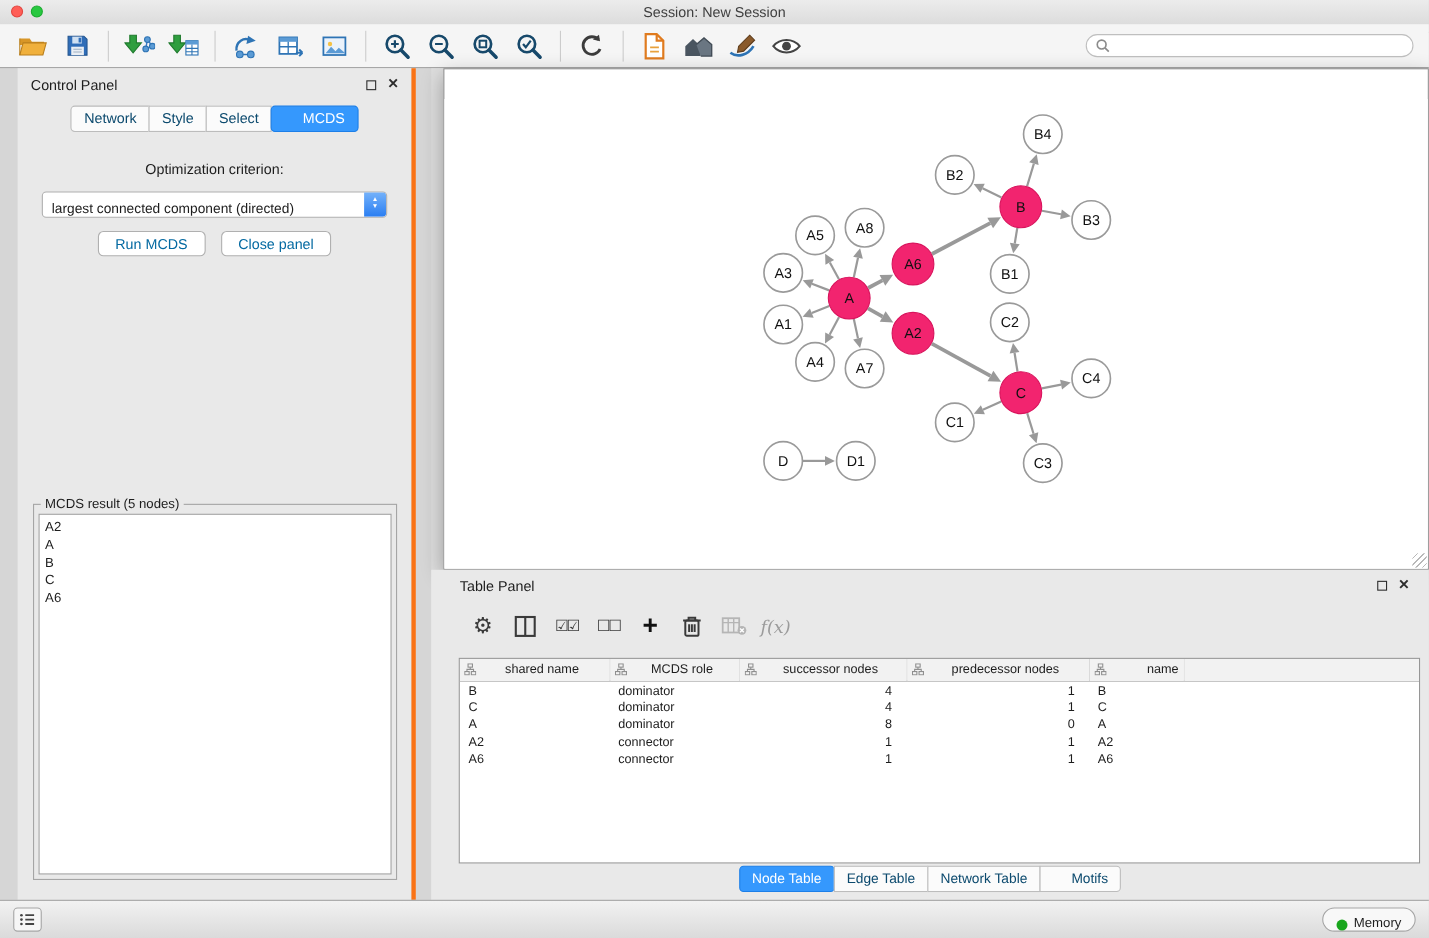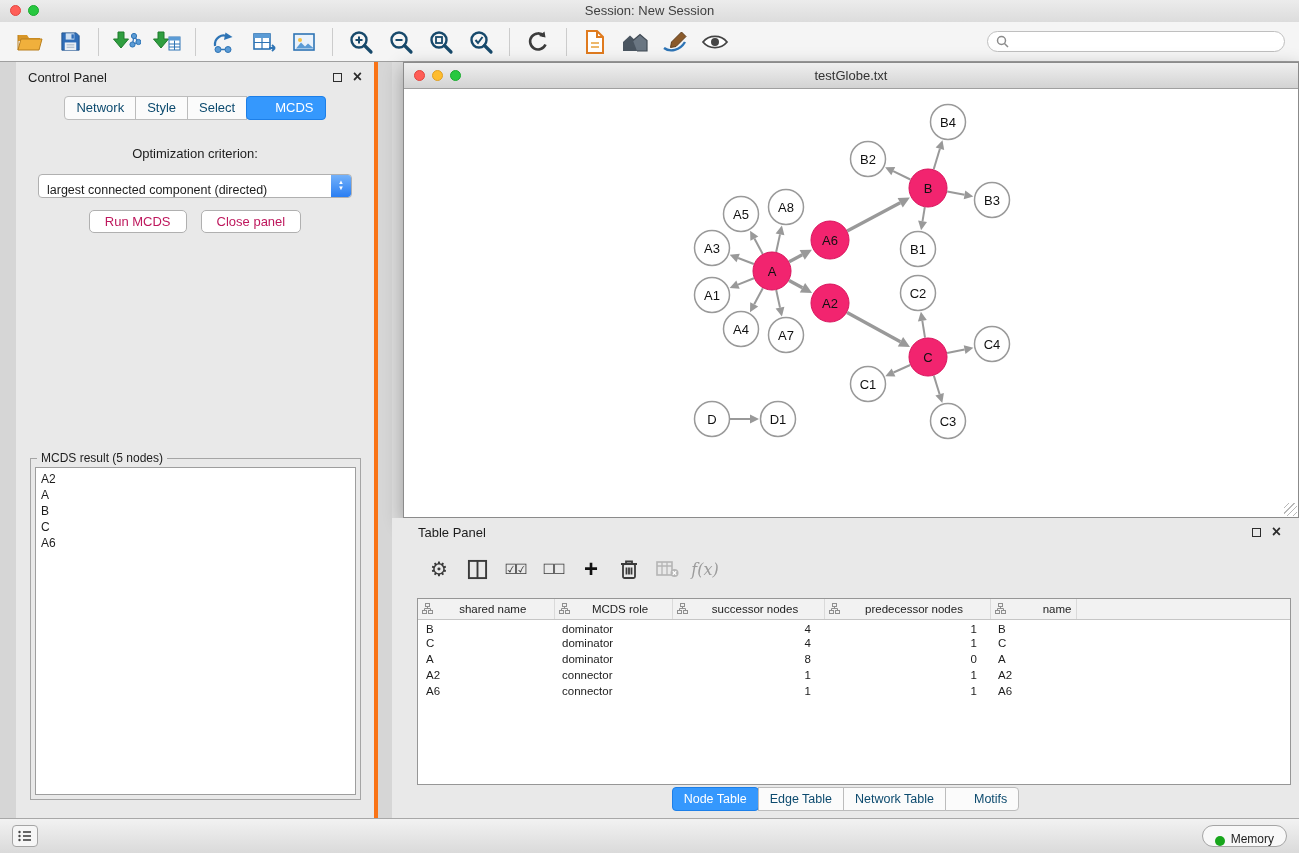--- a/index.html
+++ b/index.html
@@ -68,21 +68,21 @@
   .combo-stepper {
     width:20px; height:24px; background:linear-gradient(#7ab6fb,#2a7ef2);
     display:flex; flex-direction:column; align-items:center; justify-content:center;
     color:#ffffff; border-radius:0 3px 3px 0;
   }
   .combo-stepper span { font-size:6px; line-height:6px; }
 
   .cp-buttons { display:flex; justify-content:center; gap:14px; margin-top:12px; }
   .cp-btn {
     background:#ffffff; border:1px solid #b0b0b0; border-radius:5px;
-    font-size:13px; padding:3px 15px; color:#be185d;
+    font-size:13px; padding:3px 15px; color:#0369a1;
   }
 
   .result-group { position:absolute; left:14px; right:13px; top:396px; bottom:18px; border:1px solid #a5a5a5; }
   .result-label { position:absolute; top:-8px; left:6px; background:#e9e9e9; padding:0 4px; font-size:12px; }
   .result-list {
     position:absolute; left:4px; right:4px; top:8px; bottom:4px;
     background:#ffffff; border:1px solid #9e9e9e; padding:3px 5px;
     font-size:12px; line-height:16px; overflow:hidden;
   }
 
@@ -336,28 +336,20 @@
         <div class="result-item">B</div>
         <div class="result-item">C</div>
         <div class="result-item">A6</div>
       </div>
   </div>
 </div>
 
 <div class="right-area">
 
   <div class="net-window">
-    <div class="net-titlebar">
-      <div class="traffic">
-        <span class="light red"></span>
-        <span class="light yellow"></span>
-        <span class="light green"></span>
-      </div>
-      <span>testGlobe.txt</span>
-    </div>
     <div class="net-canvas">
       <svg width="894" height="428" viewBox="0 0 894 428" font-family="Liberation Sans, sans-serif">
           <g>
             <line x1="358.7" y1="163.9" x2="350.4" y2="148.6" stroke="#999999" stroke-width="2"></line>
             <polygon points="346.1,140.7 354.3,146.4 346.4,150.7" fill="#999999"></polygon>
           </g>
           <g>
             <line x1="372.2" y1="162.0" x2="376.0" y2="144.4" stroke="#999999" stroke-width="2"></line>
             <polygon points="377.9,135.6 380.4,145.3 371.6,143.4" fill="#999999"></polygon>
           </g>

